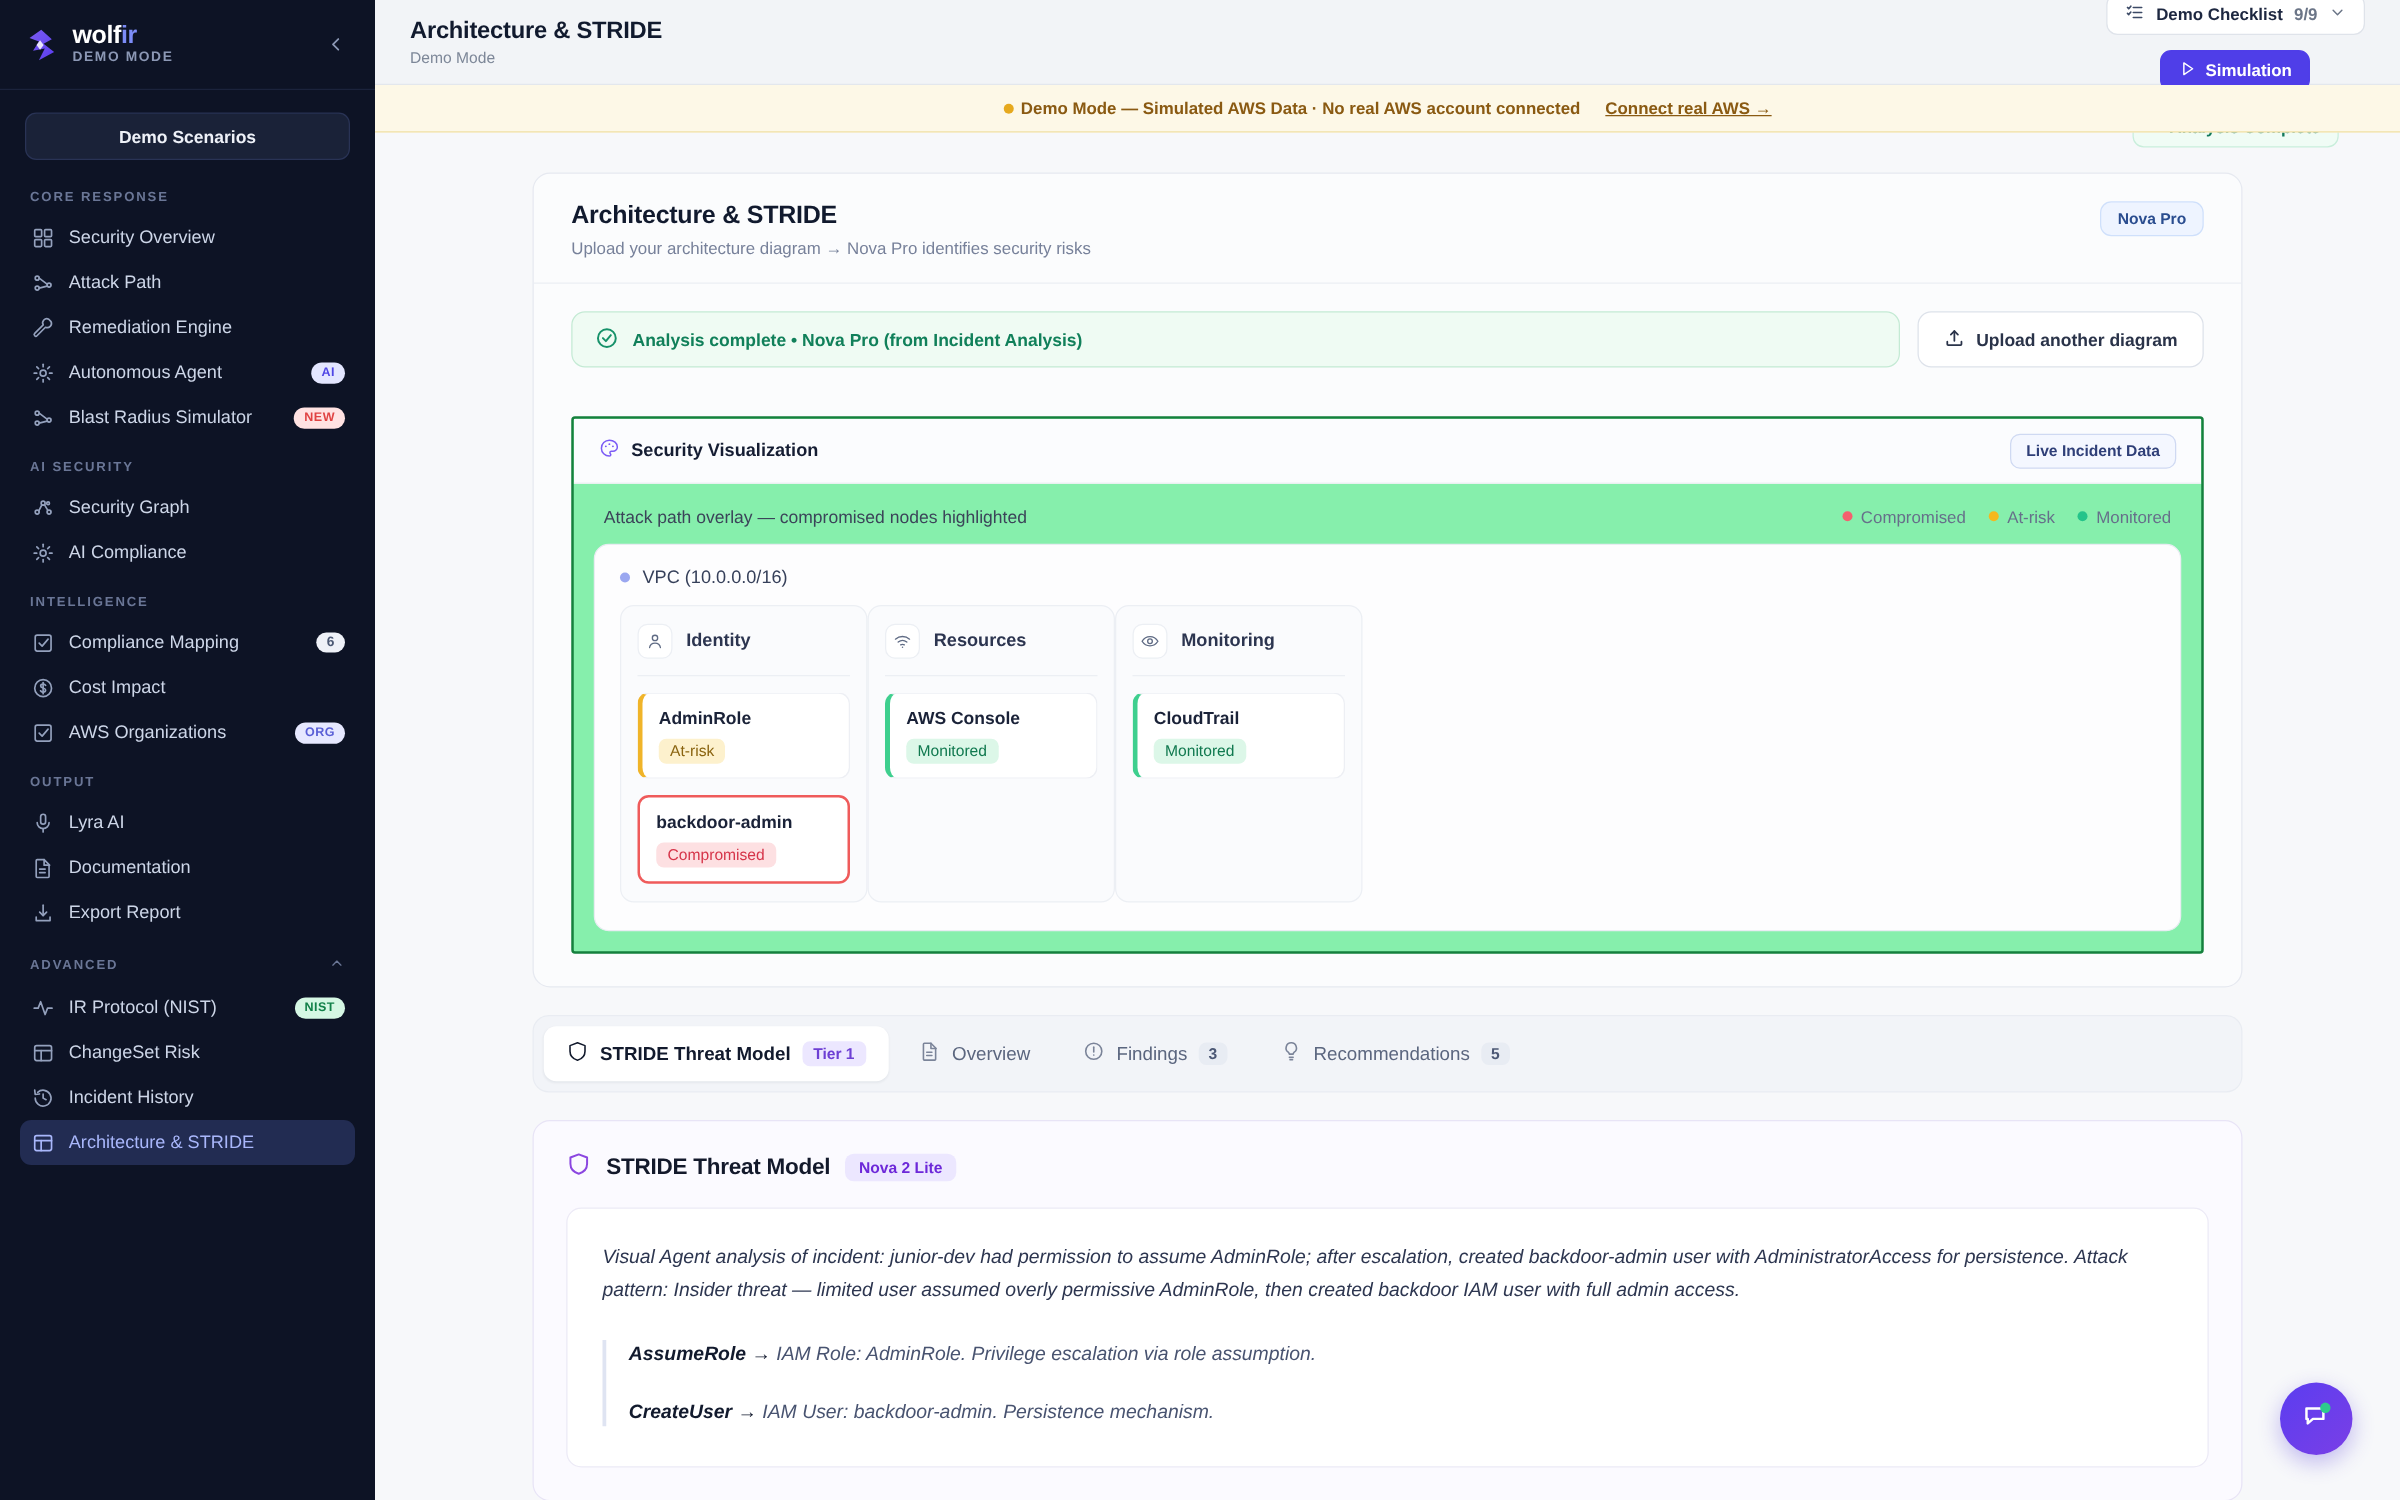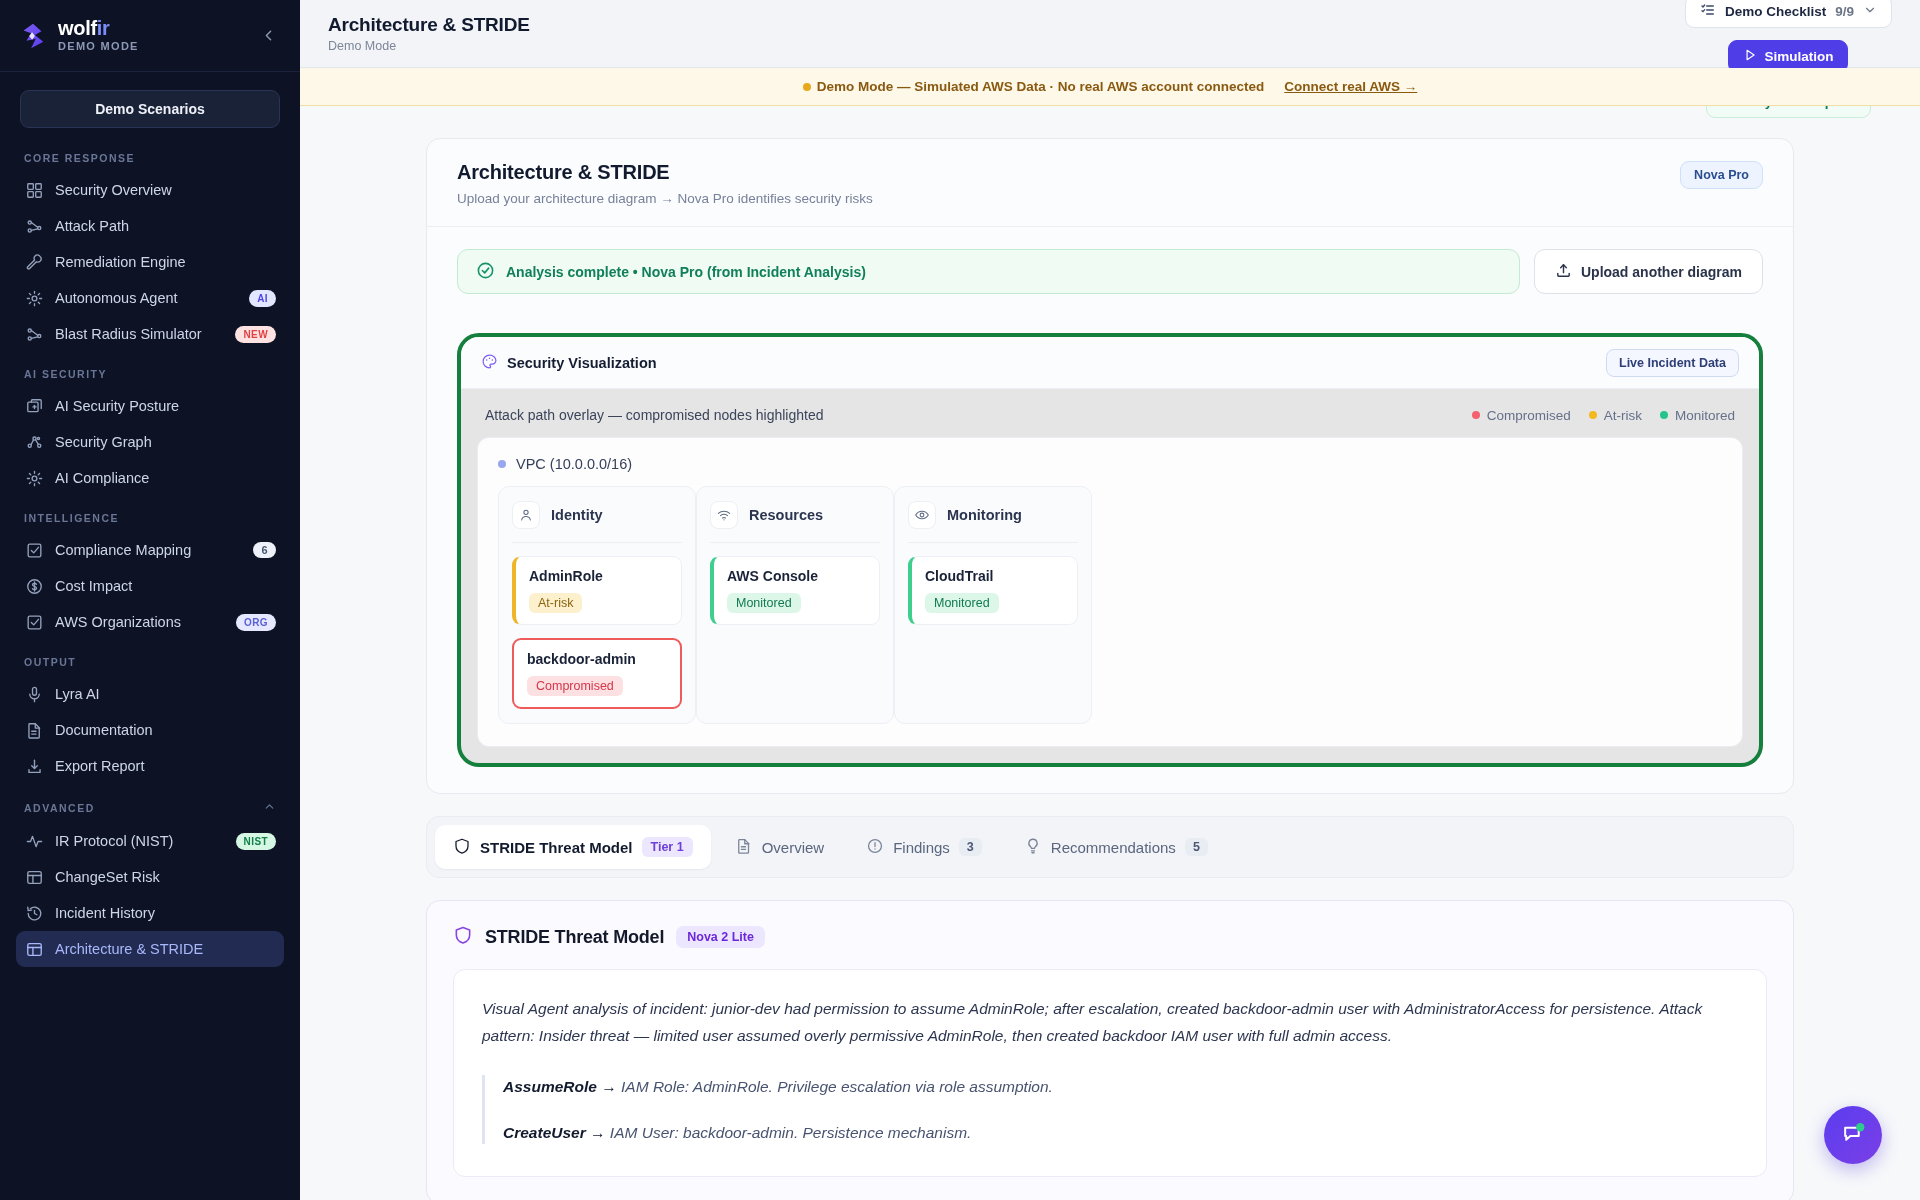--- a/index.html
+++ b/index.html
@@ -126,21 +126,21 @@
     flex: 1; background: #effbf3; border: 1px solid #c4ead4; border-radius: 11px;
     display: flex; align-items: center; gap: 11px; padding: 0 18px; height: 45px;
     color: #11805a; font-size: 14px; font-weight: 700;
   }
   .upload-btn {
     background: #fff; border: 1px solid #dde2ea; border-radius: 11px;
     display: flex; align-items: center; gap: 9px; padding: 0 20px; height: 45px;
     color: #2a3349; font-size: 14px; font-weight: 600; cursor: pointer; white-space: nowrap;
   }
 
-  .vizcard { border: 4px solid #15803d; border-radius: 22px; background: #e5e5e5; overflow: hidden; }
+  .vizcard { border: 2px solid #15803d; border-radius: 3px; background: #86efac; overflow: hidden; }
   .viz-head {
     height: 52px; padding: 0 20px; display: flex; align-items: center;
     border-bottom: 1px solid #edeff4; background: #fbfcfe;
   }
   .viz-head .vt { flex: 1; display: flex; align-items: center; gap: 9px; font-size: 14.5px; font-weight: 700; color: #151d33; }
   .live-chip {
     border: 1px solid #cfd9f2; background: #f4f7ff; color: #2f3f78;
     border-radius: 8px; padding: 6px 12px; font-size: 12.5px; font-weight: 700; cursor: pointer;
   }
   .viz-body { padding: 16px; }
@@ -317,31 +317,20 @@
               <circle cx="18" cy="14" r="2"></circle>
               <line x1="8" y1="7" x2="16" y2="13"></line>
               <line x1="8" y1="17" x2="16" y2="15"></line>
             </svg>
           </span>
           <span class="lbl">Blast Radius Simulator</span>
           <span class="badge new">NEW</span>
         </div>
         <div class="sec-label">
           <span>AI SECURITY</span>
-        </div>
-        <div class="nav-item">
-          <span class="ico" style="">
-            <svg viewBox="0 0 24 24" width="19" height="19" fill="none" stroke="currentColor" stroke-width="1.7" stroke-linecap="round" stroke-linejoin="round">
-              <rect x="3.5" y="6.5" width="13" height="12" rx="1.5"></rect>
-              <path d="M8 6.5V5a1.5 1.5 0 0 1 1.5-1.5H19A1.5 1.5 0 0 1 20.5 5v9.5"></path>
-              <line x1="10" y1="12.5" x2="14" y2="12.5"></line>
-              <line x1="12" y1="10.5" x2="12" y2="14.5"></line>
-            </svg>
-          </span>
-          <span class="lbl">AI Security Posture</span>
         </div>
         <div class="nav-item">
           <span class="ico" style="">
             <svg viewBox="0 0 24 24" width="19" height="19" fill="none" stroke="currentColor" stroke-width="1.7" stroke-linecap="round" stroke-linejoin="round">
               <circle cx="6" cy="16" r="2"></circle>
               <circle cx="12" cy="7" r="2"></circle>
               <circle cx="18" cy="16" r="2"></circle>
               <circle cx="17" cy="7" r="1.4"></circle>
               <line x1="7.6" y1="14.8" x2="10.8" y2="8.6"></line>
               <line x1="13.3" y1="8.5" x2="16.8" y2="14.3"></line>

